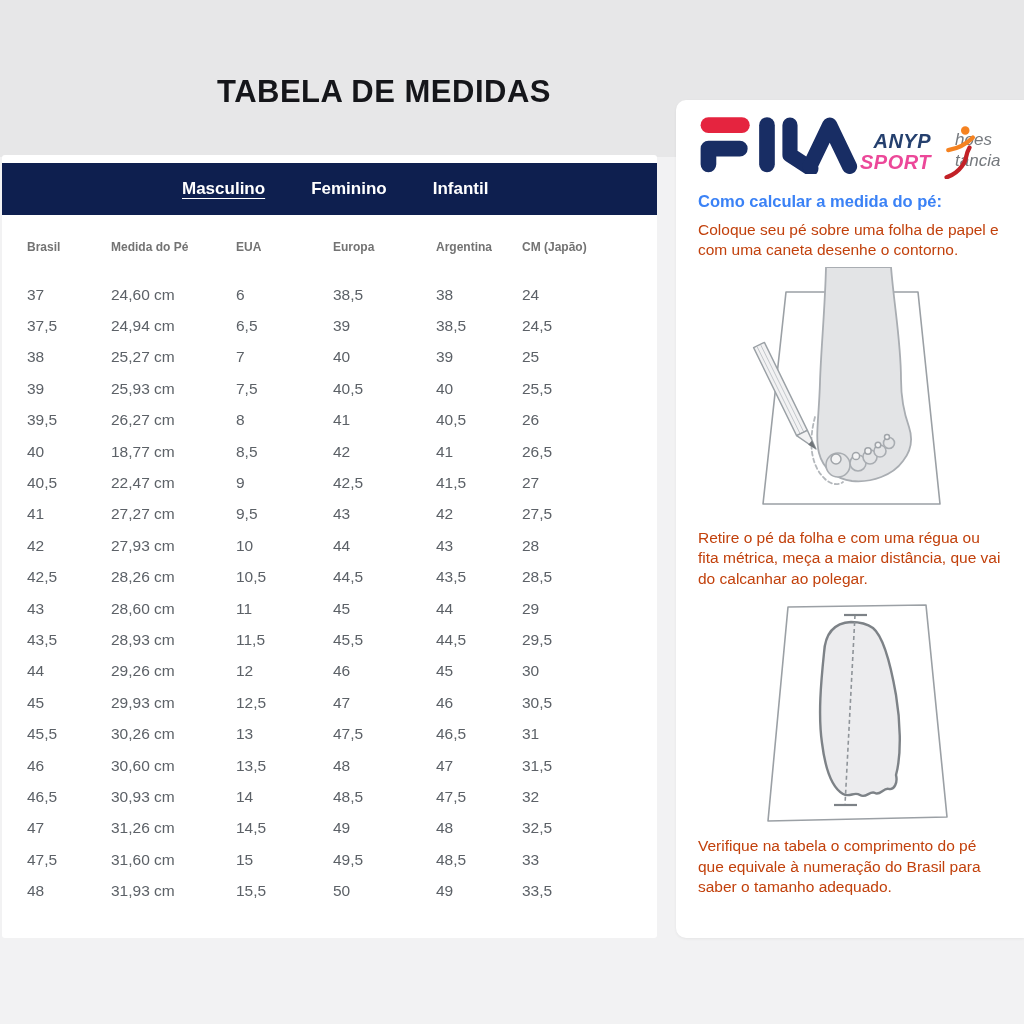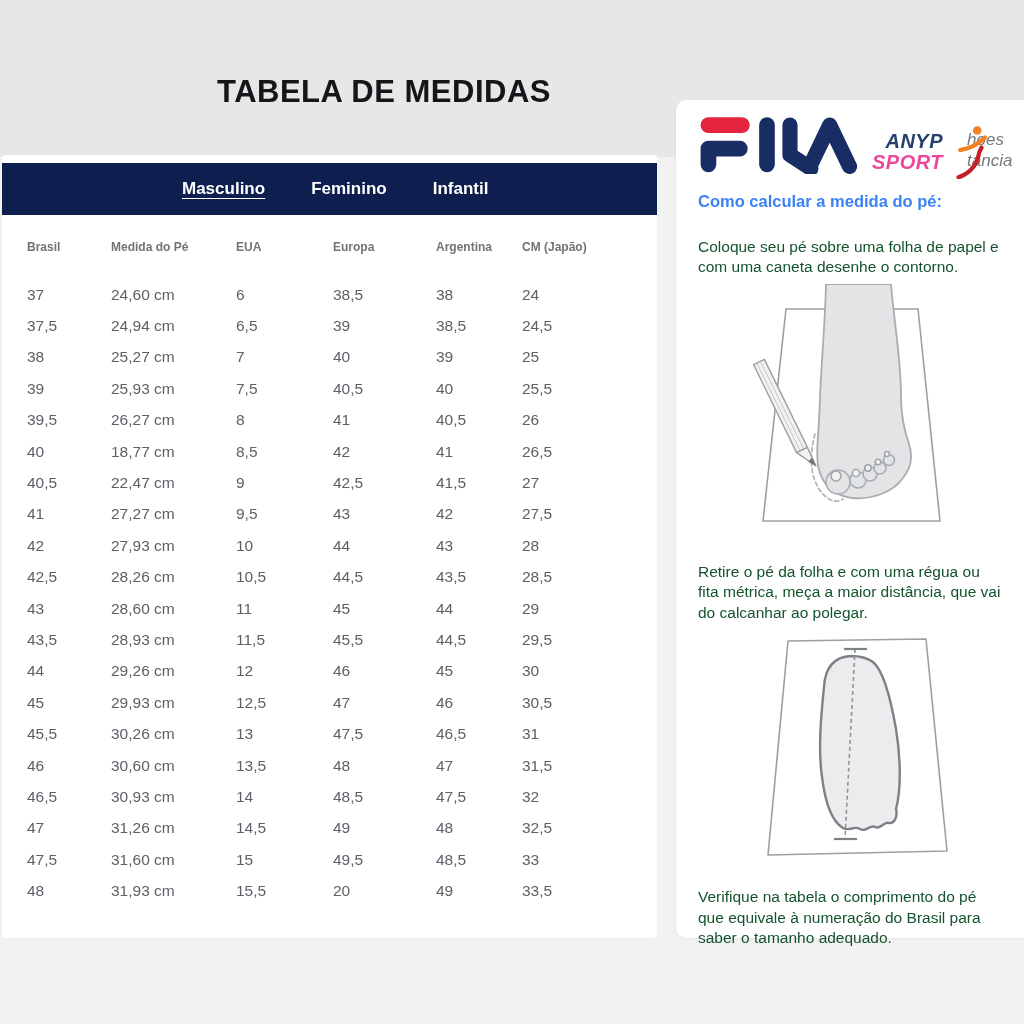--- a/index.html
+++ b/index.html
@@ -20,30 +20,30 @@
   .thead{height:64px;}
   .thead .cell{font-size:12px;font-weight:700;color:#737373;}
   .trow{height:31.4px;}
   .trow .cell{font-size:15.5px;color:#5c6167;}
   
   .card{position:absolute;left:676px;top:100px;width:348px;height:838px;background:#ffffff;
     border-radius:10px 0 0 10px;box-sizing:border-box;padding:10px 20px 0 22px;
     box-shadow:0 1px 3px rgba(0,0,0,.06);}
   .logo-row{display:flex;align-items:center;height:66px;margin-top:2px;}
   .fila-svg{width:162px;height:58px;flex:0 0 auto;}
-  .watermark{position:relative;margin-left:12px;margin-top:14px;
+  .watermark{position:relative;margin-left:0;margin-top:14px;
     display:grid;grid-template-columns:auto auto;column-gap:24px;row-gap:0;
     font-style:italic;line-height:1.05;}
   .wm-left{text-align:right;font-weight:800;font-size:20px;letter-spacing:.5px;}
   .wm-right{text-align:left;font-size:17px;color:#75797e;}
   .wm-anyp{color:#25406e;}
   .wm-sport{color:#ec4899;}
   .runner{position:absolute;left:84px;top:-8px;width:34px;height:56px;}
   .guide-heading{margin:14px 0 0 0;font-size:16.5px;font-weight:700;color:#3b82f6;}
-  .guide-p{margin:26px 0 0 0;font-size:15.5px;line-height:1.32;color:#14532d;}
+  .guide-p{margin:9px 0 0 0;font-size:15.5px;line-height:1.32;color:#c2410c;}
   .ill{display:block;margin:6px auto 0 auto;}
   
   .paper{fill:none;stroke:#9ba0a5;stroke-width:1.6;stroke-linejoin:round;}
   .footfill{fill:#e3e4e6;stroke:#a9adb2;stroke-width:1.8;stroke-linejoin:round;}
   .toefill{fill:#e3e4e6;stroke:#a9adb2;stroke-width:1.6;}
   .nail{fill:#f3f3f4;stroke:#a0a4a9;stroke-width:1.5;}
   .trace{fill:none;stroke:#b4b8bc;stroke-width:1.8;stroke-dasharray:4 3;stroke-linecap:round;}
   .pencil-body{fill:#f2f2f3;stroke:#9aa0a5;stroke-width:1.4;stroke-linejoin:round;}
   .pencil-line{stroke:#c2c6ca;stroke-width:1;}
   .outline-foot{fill:#ececee;stroke:#7d8287;stroke-width:2.4;stroke-linejoin:round;}
@@ -221,21 +221,21 @@
           <div class="cell">31,60 cm</div>
           <div class="cell">15</div>
           <div class="cell">49,5</div>
           <div class="cell">48,5</div>
           <div class="cell">33</div>
         </div>
         <div class="grid trow">
           <div class="cell">48</div>
           <div class="cell">31,93 cm</div>
           <div class="cell">15,5</div>
-          <div class="cell">20</div>
+          <div class="cell">50</div>
           <div class="cell">49</div>
           <div class="cell">33,5</div>
         </div>
       </div>
   </section>
 
   <aside class="card">
     <div class="logo-row">
 
       <svg class="fila-svg" viewBox="0 0 310 110" aria-hidden="true">

